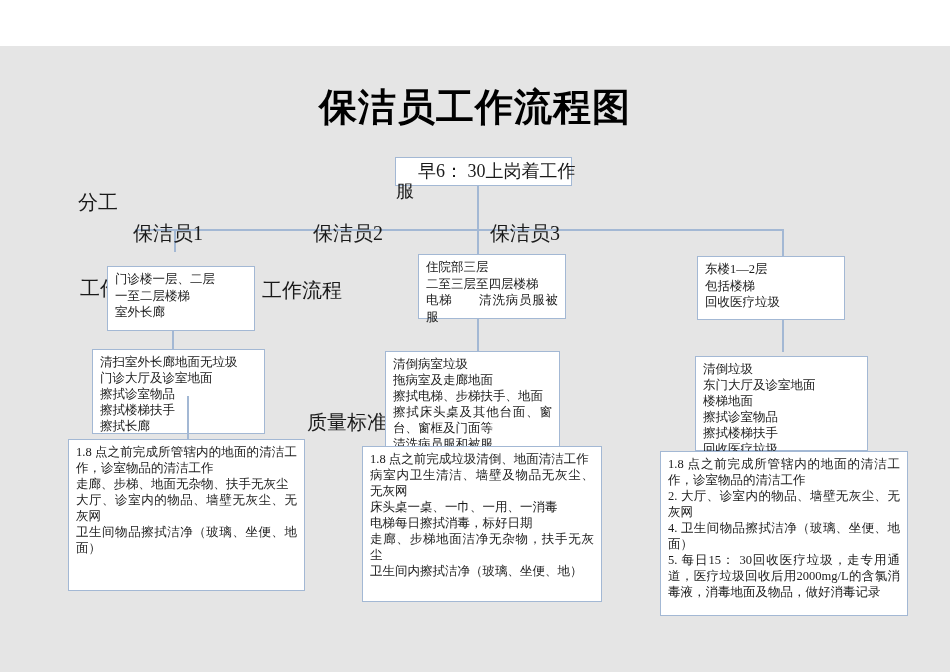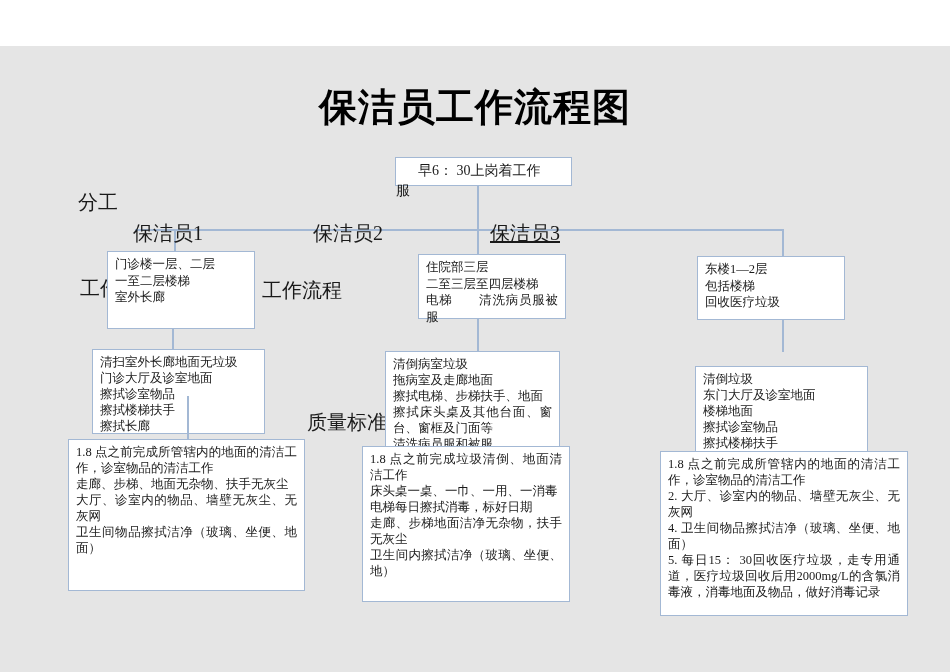--- a/index.html
+++ b/index.html
@@ -10,21 +10,21 @@
   .title{
     position:absolute;left:0;top:36px;width:950px;text-align:center;
     font-size:38px;font-weight:bold;letter-spacing:1px;color:#000;
   }
   .box{
     position:absolute;border:1.5px solid #a3b8d4;background:#ffffff;
     box-sizing:border-box;z-index:2;font-size:12.5px;line-height:16px;
     padding:4px 7px;text-align:justify;overflow:visible;
   }
   .box .line{min-height:15px;}
-  .start-box{height:29px;line-height:20px;padding:3px 0 0 0;font-size:14px;overflow:visible;}
+  .start-box{height:29px;line-height:20px;padding:3px 0 0 0;font-size:18px;overflow:visible;}
   .start-box .line{white-space:nowrap;}
   .start-box .line:first-child{padding-left:22px;}
   .lbl{position:absolute;font-size:20px;z-index:2;white-space:nowrap;}
   .cline{position:absolute;background:#a3b8d4;z-index:1;}
   .cline.over{z-index:3;}
   .tier2 .line{line-height:16.5px;}
 </style>
 </head>
 <body>
 
@@ -37,33 +37,33 @@
       <div class="line">服</div>
     </div>
 
   <div class="lbl" style="left:78px;top:143px;">分工</div>
   <div class="lbl" style="left:80px;top:229px;">工作</div>
   <div class="lbl" style="left:262px;top:231px;">工作流程</div>
   <div class="lbl" style="left:307px;top:363px;">质量标准</div>
 
   <div class="lbl" style="left:133px;top:174px;">保洁员1</div>
   <div class="lbl" style="left:313px;top:174px;">保洁员2</div>
-  <div class="lbl" style="left:490px;top:174px;text-decoration:underline;">保洁员3</div>
+  <div class="lbl" style="left:490px;top:174px;">保洁员3</div>
 
   <div class="cline" style="left:477px;top:140px;width:2px;height:44px;"></div>
   <div class="cline" style="left:135px;top:183px;width:649px;height:2px;"></div>
   <div class="cline" style="left:174px;top:184px;width:2px;height:22px;"></div>
   <div class="cline" style="left:477px;top:184px;width:2px;height:25px;"></div>
   <div class="cline" style="left:782px;top:184px;width:2px;height:27px;"></div>
   <div class="cline" style="left:172px;top:269px;width:2px;height:35px;"></div>
   <div class="cline" style="left:477px;top:271px;width:2px;height:35px;"></div>
   <div class="cline" style="left:782px;top:272px;width:2px;height:34px;"></div>
   <div class="cline over" style="left:187px;top:350px;width:2px;height:43px;"></div>
 
-  <div class="box tier2" style="left:107px;top:205px;width:148px;height:78px;">
+  <div class="box tier2" style="left:107px;top:220px;width:148px;height:65px;">
       <div class="line">门诊楼一层、二层</div>
       <div class="line">一至二层楼梯</div>
       <div class="line">室外长廊</div>
     </div>
   <div class="box tier2" style="left:418px;top:208px;width:148px;height:65px;">
       <div class="line">住院部三层</div>
       <div class="line">二至三层至四层楼梯</div>
       <div class="line">电梯　　清洗病员服被服</div>
     </div>
   <div class="box tier2" style="left:697px;top:210px;width:148px;height:64px;">
@@ -79,37 +79,38 @@
       <div class="line">擦拭楼梯扶手</div>
       <div class="line">擦拭长廊</div>
     </div>
   <div class="box" style="left:385px;top:305px;width:175px;height:120px;">
       <div class="line">清倒病室垃圾</div>
       <div class="line">拖病室及走廊地面</div>
       <div class="line">擦拭电梯、步梯扶手、地面</div>
       <div class="line">擦拭床头桌及其他台面、窗台、窗框及门面等</div>
       <div class="line">清洗病员服和被服</div>
     </div>
-  <div class="box" style="left:695px;top:320px;width:173px;height:95px;">
+  <div class="box" style="left:695px;top:310px;width:173px;height:95px;">
       <div class="line">清倒垃圾</div>
       <div class="line">东门大厅及诊室地面</div>
       <div class="line">楼梯地面</div>
       <div class="line">擦拭诊室物品</div>
       <div class="line">擦拭楼梯扶手</div>
       <div class="line">回收医疗垃圾</div>
     </div>
 
   <div class="box" style="left:68px;top:393px;width:237px;height:152px;">
       <div class="line">1.8 点之前完成所管辖内的地面的清洁工作，诊室物品的清洁工作</div>
       <div class="line">走廊、步梯、地面无杂物、扶手无灰尘</div>
       <div class="line">大厅、诊室内的物品、墙壁无灰尘、无灰网</div>
       <div class="line">卫生间物品擦拭洁净（玻璃、坐便、地面）</div>
     </div>
-  <div class="box" style="left:362px;top:400px;width:208px;height:156px;">
+  <div class="box" style="left:362px;top:400px;width:240px;height:156px;">
       <div class="line">1.8 点之前完成垃圾清倒、地面清洁工作</div>
+      <div class="line">病室内卫生清洁、墙壁及物品无灰尘、无灰网</div>
       <div class="line">床头桌一桌、一巾、一用、一消毒</div>
       <div class="line">电梯每日擦拭消毒，标好日期</div>
       <div class="line">走廊、步梯地面洁净无杂物，扶手无灰尘</div>
       <div class="line">卫生间内擦拭洁净（玻璃、坐便、地）</div>
     </div>
   <div class="box" style="left:660px;top:405px;width:248px;height:165px;">
       <div class="line">1.8 点之前完成所管辖内的地面的清洁工作，诊室物品的清洁工作</div>
       <div class="line">2. 大厅、诊室内的物品、墙壁无灰尘、无灰网</div>
       <div class="line">4. 卫生间物品擦拭洁净（玻璃、坐便、地面）</div>
       <div class="line">5. 每日15： 30回收医疗垃圾，走专用通道，医疗垃圾回收后用2000mg/L的含氯消毒液，消毒地面及物品，做好消毒记录</div>

